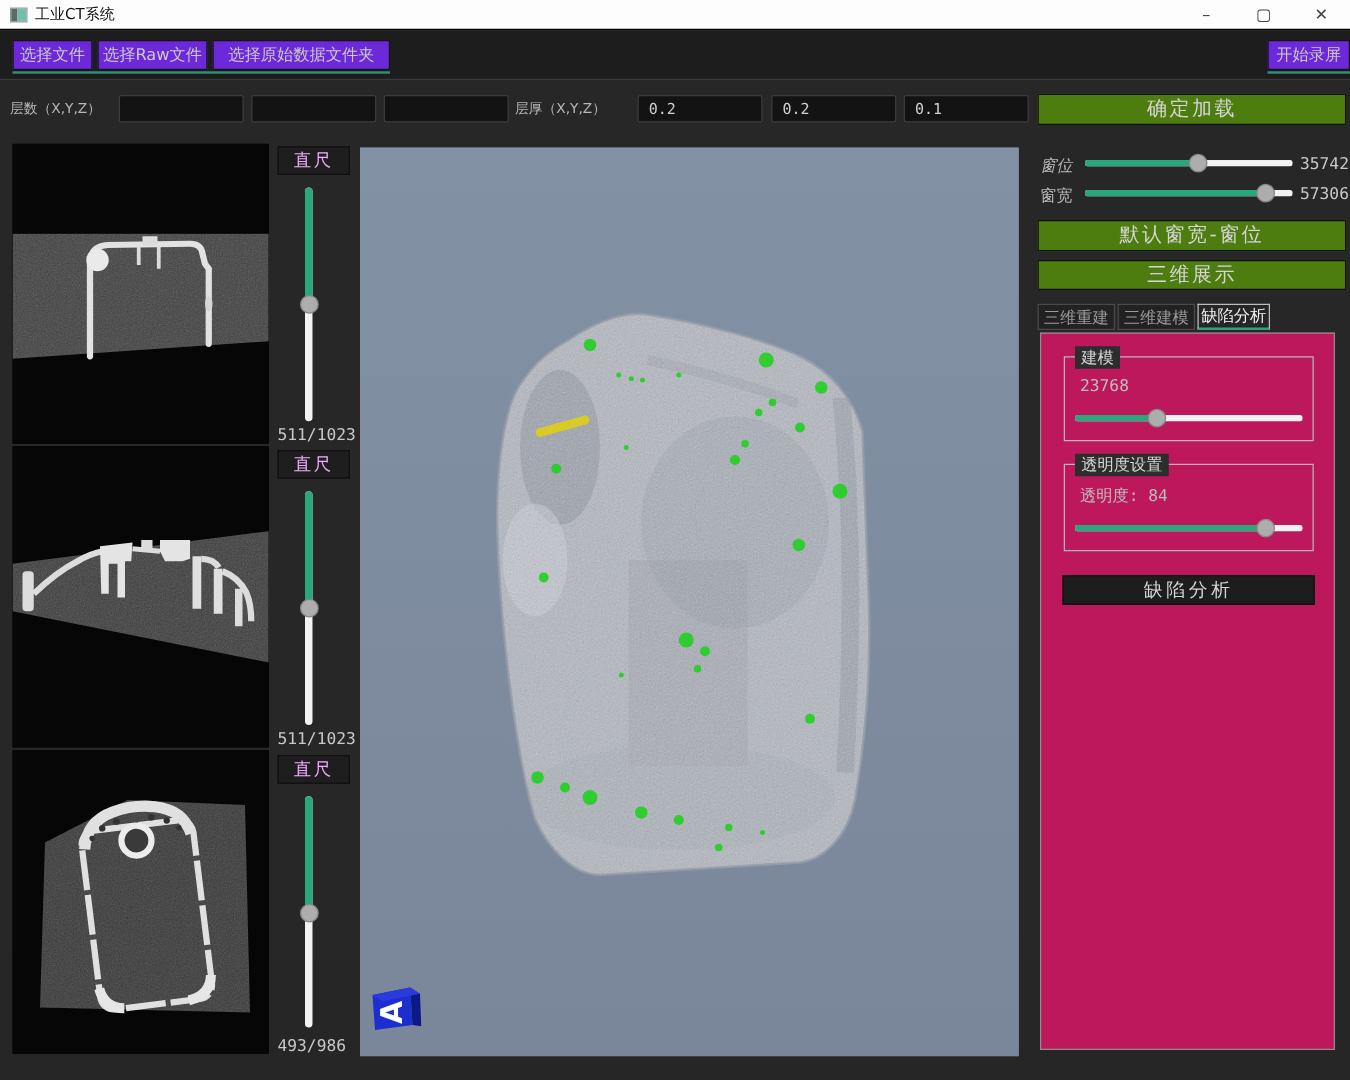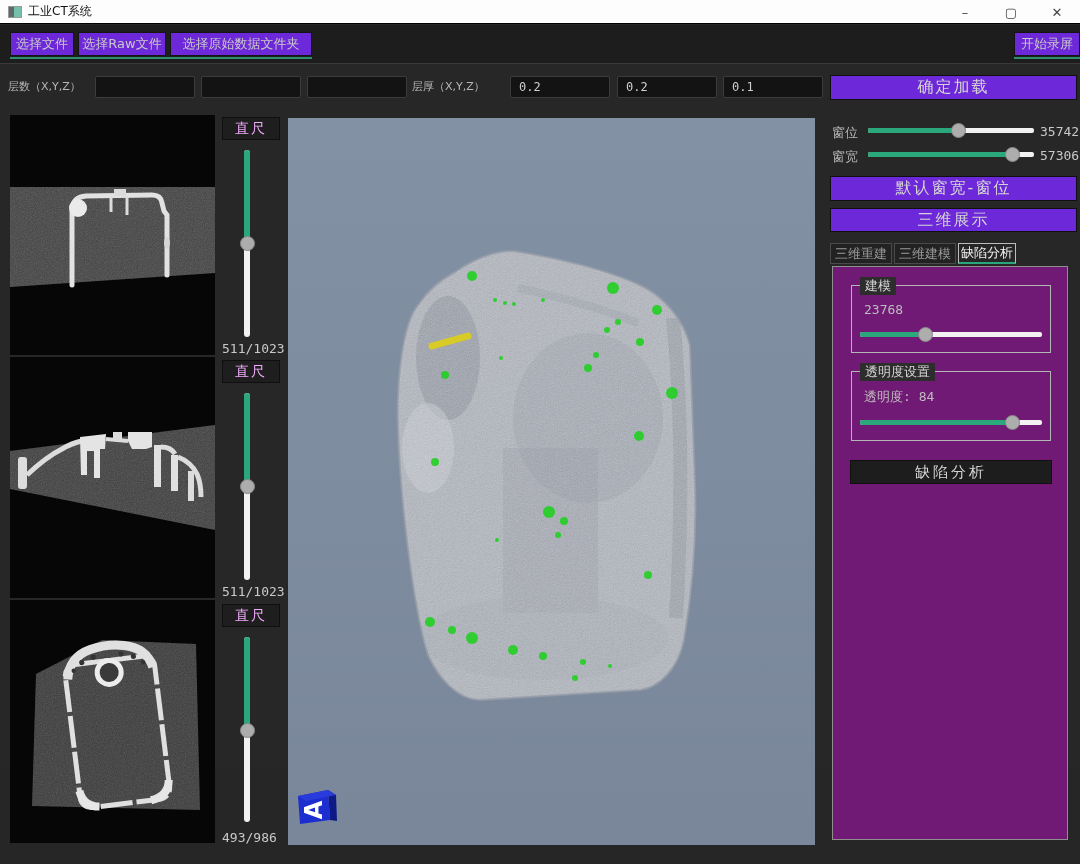--- a/index.html
+++ b/index.html
@@ -26,21 +26,21 @@
           font-size:13px; display:flex; align-items:center; justify-content:center;
           border:1px solid #151515; }
   .menu-underline { position:absolute; height:2px; background:#2f8f71; top:32px; }
 
   
   .paramrow { position:absolute; left:0; top:65px; width:1080px; height:45px; background:#272727; }
   .plabel { position:absolute; top:14px; color:#b8b8b8; font-size:11px; }
   .pinput { position:absolute; top:11px; width:100px; height:22px; background:#131313;
             border:1px solid #3c3c3c; border-radius:2px; color:#cfcfcf; font-size:12px;
             padding-left:8px; font-family:"DejaVu Sans Mono","Liberation Mono",monospace; }
-  .bigbtn { position:absolute; background:#6d28d9; border:1px solid #101010; color:#d5d5d5;
+  .bigbtn { position:absolute; background:#4d7c0f; border:1px solid #101010; color:#d5d5d5;
             display:flex; align-items:center; justify-content:center; font-size:16px;
             letter-spacing:2px; }
 
   
   .slice { position:absolute; left:10px; width:205px; background:#000; }
   .slice svg { display:block; }
   .rulerbtn { position:absolute; left:222px; width:58px; height:23px; background:#1e1e1e;
               border:1px solid #0f0f0f; color:#f0abfc; font-size:14px; letter-spacing:2px;
               display:flex; align-items:center; justify-content:center; }
   .vslider { position:absolute; left:241px; width:12px; }
@@ -62,21 +62,21 @@
             font-family:"DejaVu Sans Mono","Liberation Mono",monospace; }
   .hslider { position:absolute; height:16px; }
   .htrack { position:absolute; top:6px; left:0; width:100%; height:5px; background:#f2f2f2; border-radius:2px; }
   .hfill  { position:absolute; top:6px; left:0; width:var(--pct); height:5px; background:#2aa77b; border-radius:2px; }
   .hhandle{ position:absolute; top:1px; left:var(--pct); width:15px; height:15px; margin-left:-8px;
             background:#adadad; border-radius:50%; border:1px solid #888; }
   .tab { position:absolute; top:243px; height:21px; background:#222; border:1px solid #4a4a4a;
          color:#9a9a9a; font-size:13px; display:flex; align-items:center; justify-content:center; }
   .tab.active { color:#f2f2f2; border-color:#bdbdbd; background:#262626; border-bottom:2px solid #2aa77b; }
   .tabpanel { position:absolute; left:832px; top:266px; width:236px; height:574px;
-              border:1px solid #8f8f8f; background:#701a75; }
+              border:1px solid #8f8f8f; background:#be185d; }
   .groupbox { position:absolute; left:18px; width:200px; border:1px solid #b5b5b5; }
   .gtitle { position:absolute; top:-9px; left:8px; background:#2d2d2d; padding:0 5px;
             color:#d8d8d8; font-size:13px; }
   .gvalue { position:absolute; left:12px; top:16px; color:#bdbdbd; font-size:13px;
             font-family:"DejaVu Sans Mono","Liberation Mono",monospace; }
   .panelbtn { position:absolute; left:17px; width:202px; height:24px; background:#1d1d1d;
               border:1px solid #101010; color:#d5d5d5; font-size:15px; letter-spacing:3px;
               display:flex; align-items:center; justify-content:center; }
 </style>
 </head>
@@ -292,21 +292,21 @@
         </g>
       <g transform="translate(8,668)">
         <polygon points="2,10 32,4 34,34 4,38" fill="#1d2ed1"></polygon>
         <polygon points="32,4 40,9 41,35 34,34" fill="#0d1a86"></polygon>
         <polygon points="2,10 32,4 40,9 10,15" fill="#2a3bdc"></polygon>
         <text id="logo-letter" x="0" y="0" transform="translate(19,24) rotate(-90)" text-anchor="middle" dominant-baseline="middle" fill="#ffffff" font-size="24" font-weight="bold" font-family="'DejaVu Sans','Liberation Sans',sans-serif">A</text>
       </g>
     </svg>
   </div>
 
-  <span class="rlabel" style="left:832px;top:124px;">窗位</span>
+  <span class="rlabel" style="left:832px;top:124px;font-style:italic;">窗位</span>
   <div class="hslider" style="left: 868px; top: 122px; width: 166px; --pct: 54.53879606317235%;">
     <div class="htrack"></div>
       <div class="hfill"></div>
       <div class="hhandle"></div>
   </div>
   <span class="rvalue" style="left:1040px;top:124px;">35742</span>
 
   <span class="rlabel" style="left:832px;top:148px;">窗宽</span>
   <div class="hslider" style="left: 868px; top: 146px; width: 166px; --pct: 87.44335088120852%;">
     <div class="htrack"></div>

